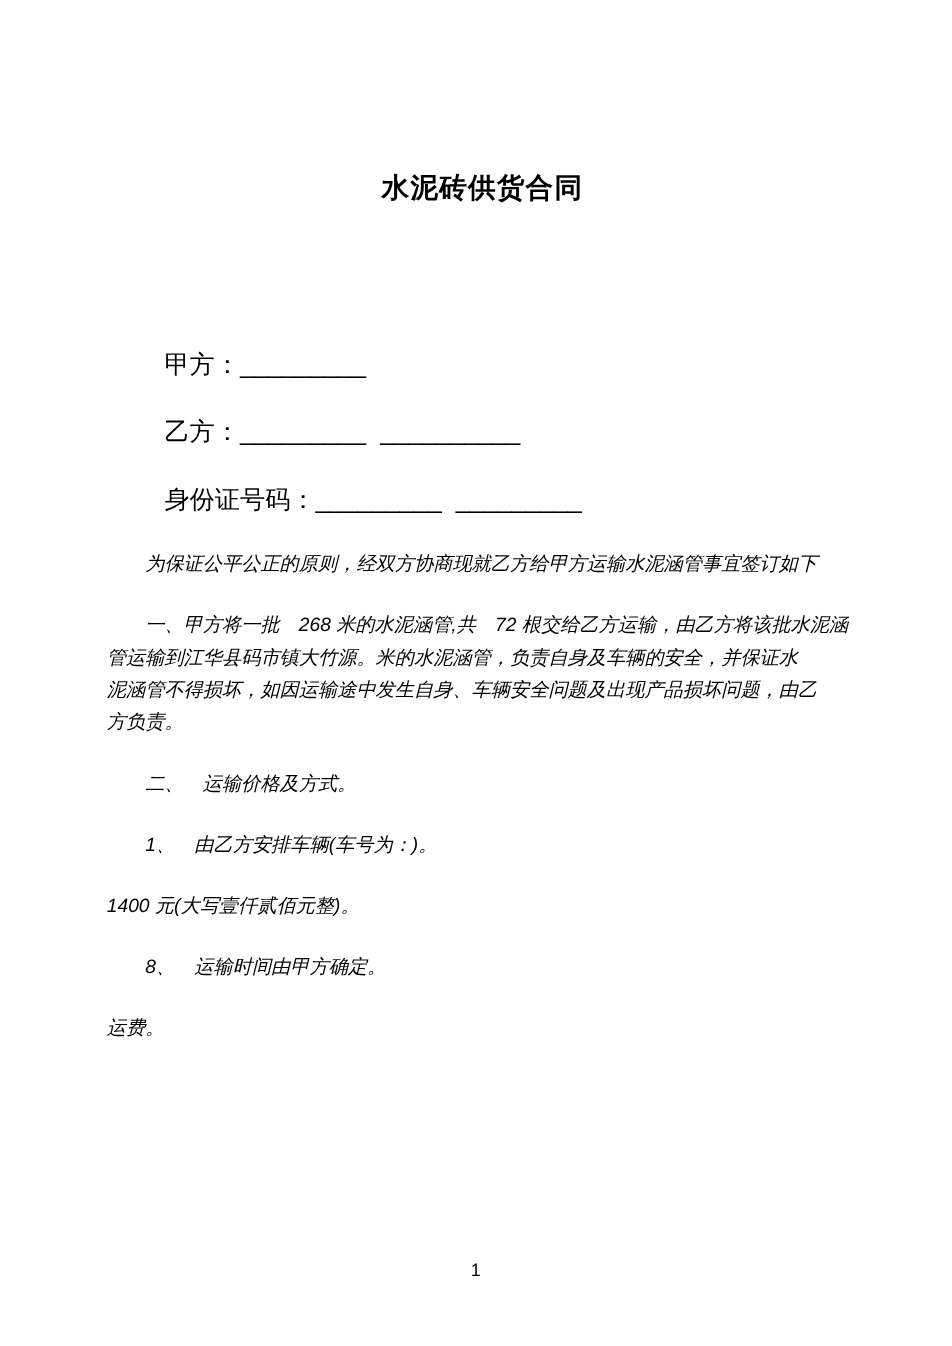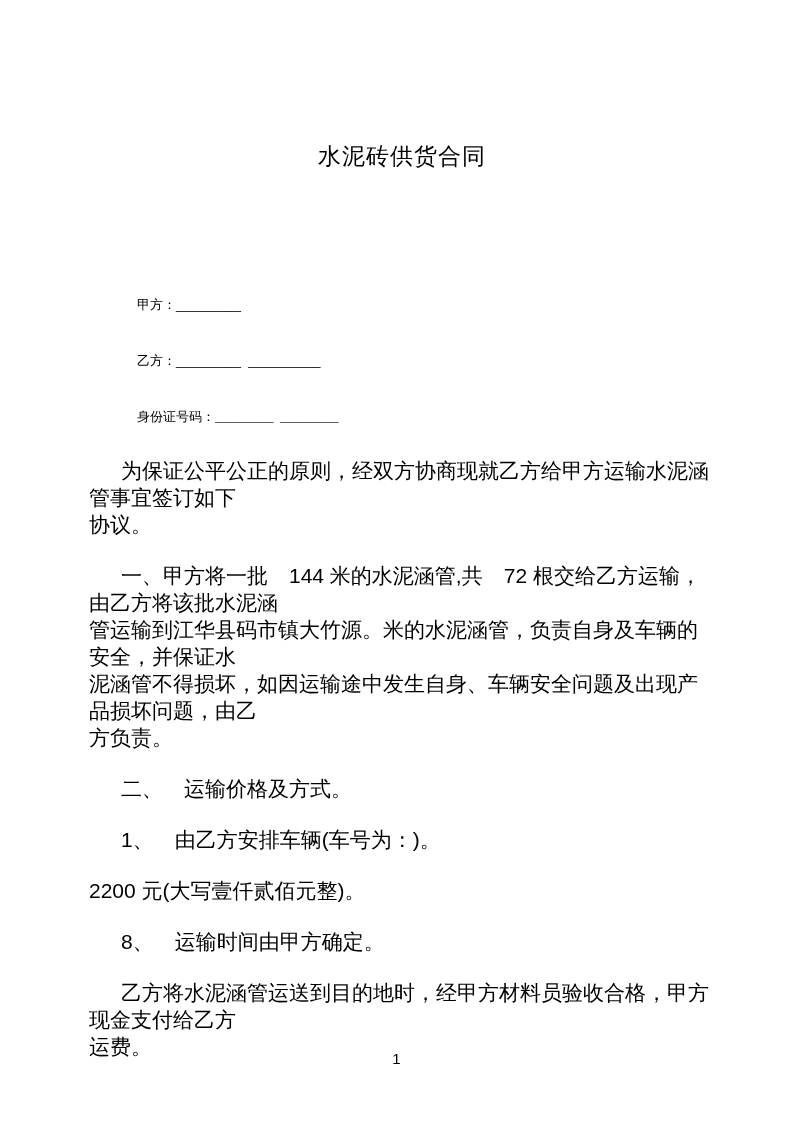--- a/index.html
+++ b/index.html
@@ -18,42 +18,43 @@
   .doc {
     padding: 0 78px 0 89px;
     box-sizing: border-box;
     width: 793px;
   }
   .title {
     margin: 0;
     padding-top: 141px;
     font-size: 23px;
     line-height: 31px;
-    font-weight: normal;
+    font-weight: bold;
     text-align: center;
     letter-spacing: 1px;
   }
   .fields {
     margin-top: 123px;
   }
   .field {
-    font-size: 13px;
+    font-size: 21px;
     line-height: 20px;
     margin-bottom: 36px;
     padding-left: 48px;
     white-space: pre-wrap;
   }
-  .fields .field:last-child { margin-bottom: 0; font-family: Liberation Serif, serif; }
+  .fields .field:last-child { margin-bottom: 0; }
   .body-text {
     margin-top: 30px;
   }
   .para {
     margin: 0 0 24px 0;
-    font-size: 21px;
+    font-size: 16px;
     line-height: 27px;
+    font-style: italic;
   }
   .para:last-child { margin-bottom: 0; }
   .line {
     display: block;
     white-space: pre-wrap;
   }
   .line.first {
     text-indent: 32px;
   }
   .pagenum {
@@ -76,49 +77,47 @@
   <div class="fields">
     <div class="field">甲方：_________</div>
     <div class="field">乙方：_________  __________</div>
     <div class="field">身份证号码：_________  _________</div>
   </div>
 
   <div class="body-text">
 
     <p class="para">
       <span class="line first">为保证公平公正的原则，经双方协商现就乙方给甲方运输水泥涵管事宜签订如下</span>
-      <span class="line">协议。</span>
     </p>
 
     <p class="para">
-      <span class="line first">一、甲方将一批　144 米的水泥涵管,共　72 根交给乙方运输，由乙方将该批水泥涵</span>
+      <span class="line first">一、甲方将一批　268 米的水泥涵管,共　72 根交给乙方运输，由乙方将该批水泥涵</span>
       <span class="line">管运输到江华县码市镇大竹源。米的水泥涵管，负责自身及车辆的安全，并保证水</span>
       <span class="line">泥涵管不得损坏，如因运输途中发生自身、车辆安全问题及出现产品损坏问题，由乙</span>
       <span class="line">方负责。</span>
     </p>
 
     <p class="para">
       <span class="line first">二、　运输价格及方式。</span>
     </p>
 
     <p class="para">
       <span class="line first">1、　由乙方安排车辆(车号为：)。</span>
     </p>
 
     <p class="para">
-      <span class="line">2200 元(大写壹仟贰佰元整)。</span>
+      <span class="line">1400 元(大写壹仟贰佰元整)。</span>
     </p>
 
     <p class="para">
       <span class="line first">8、　运输时间由甲方确定。</span>
     </p>
 
 
     <p class="para">
-      <span class="line first">乙方将水泥涵管运送到目的地时，经甲方材料员验收合格，甲方现金支付给乙方</span>
       <span class="line">运费。</span>
     </p>
 
   </div>
 
 </div>
 
 <div class="pagenum">1</div>
 
 </body></html>

